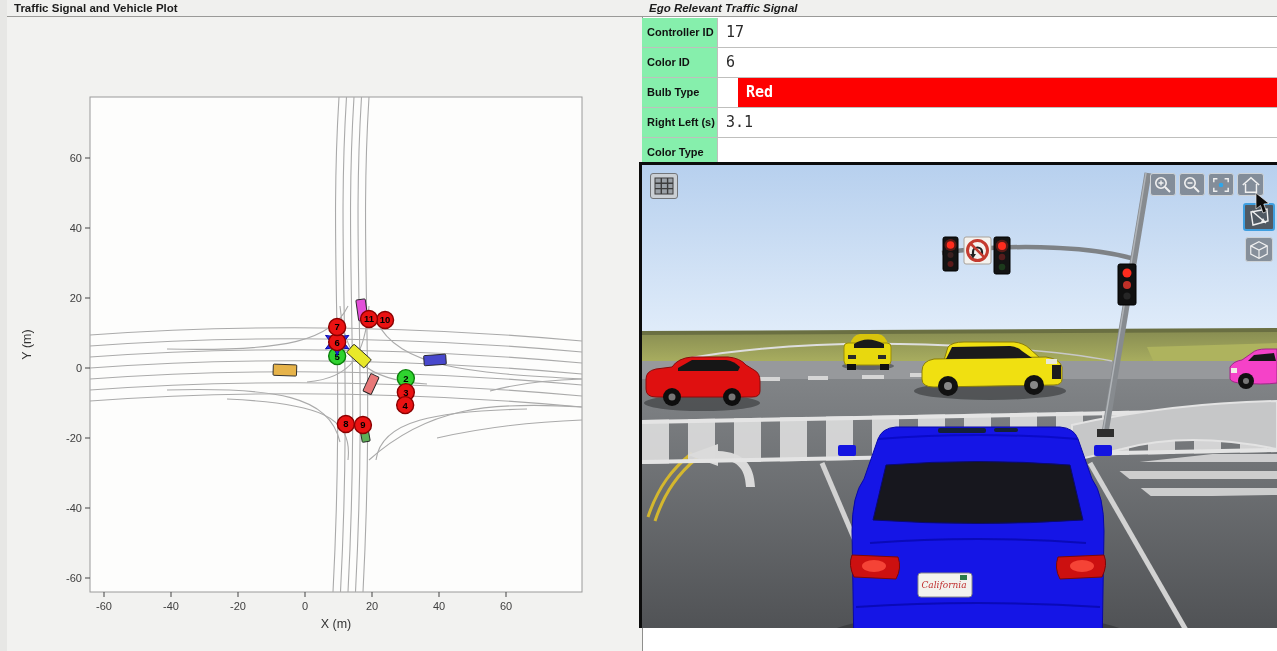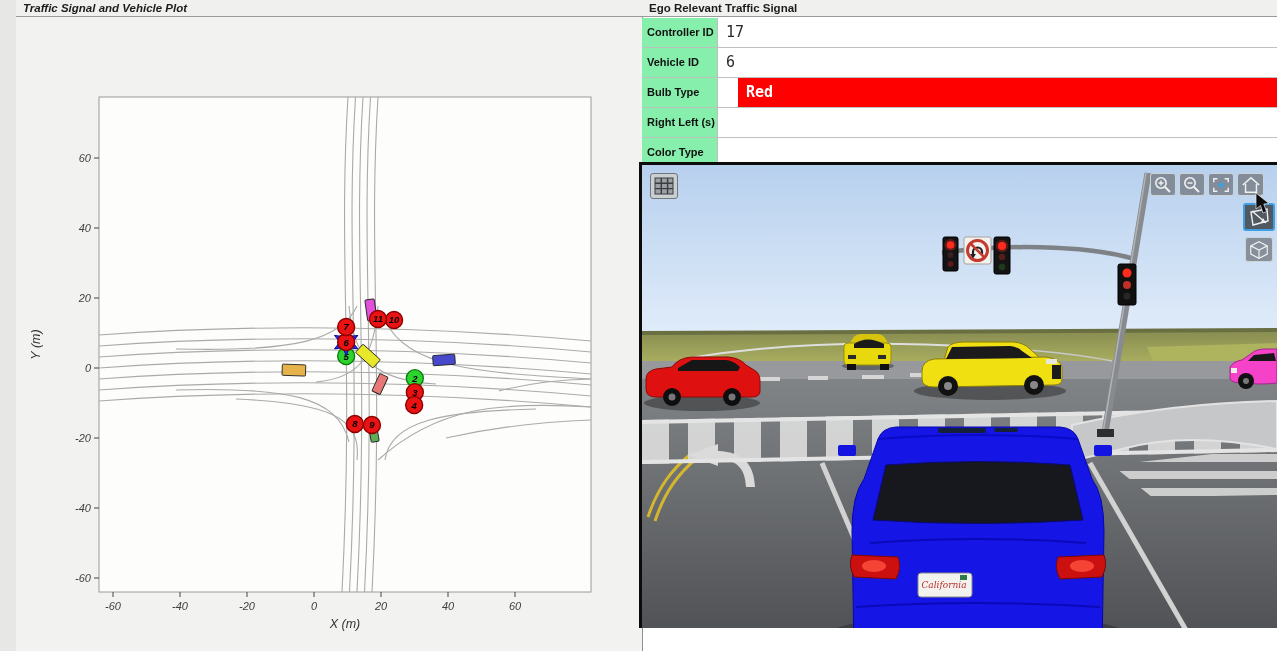--- a/index.html
+++ b/index.html
@@ -2,28 +2,28 @@
 <html><head>
 <meta charset="utf-8">
 <style>
   html,body{margin:0;padding:0;background:#cfcfcd;}
   #app{position:relative;width:1277px;height:651px;overflow:hidden;
        background:#e7e7e5;font-family:"Liberation Sans",sans-serif;}
   .titlebar{position:absolute;height:17px;background:#f0f0ee;border-bottom:1px solid #9a9a98;
        font-size:11.5px;font-weight:bold;color:#1c1c1c;line-height:17px;padding-left:7px;
        box-sizing:border-box;}
   
-  #left-panel{position:absolute;left:16px;top:0;width:637px;height:631px;background:#f2f2f0;
-       border-right:1px solid #c2c2c0;font-style:italic;}
+  #left-panel{position:absolute;left:7px;top:0;width:637px;height:631px;background:#f2f2f0;
+       border-right:1px solid #c2c2c0;}
   #left-title{left:0;top:0;width:637px;}
   #figure{position:absolute;left:0;top:18px;width:637px;height:633px;background:#f2f2f0;}
   
   #right-panel{position:absolute;left:642px;top:0;width:635px;height:651px;background:#ffffff;
        border-left:1px solid #8f8f8d;}
-  #right-title{left:642px;top:0;width:635px;}
+  #right-title{left:642px;top:0;width:635px;font-style:italic;}
   #signal-table{position:absolute;left:642px;top:18px;width:635px;}
   .trow{display:flex;height:29px;border-bottom:1px solid #bfbfbd;background:#fff;}
   .tlabel{width:76px;border-right:1px solid #bfbfbd;font-size:11px;font-weight:bold;color:#111;
        line-height:28px;padding-left:5px;box-sizing:border-box;background:#86efac;}
   .tvalue{flex:1;font-family:"DejaVu Sans Mono",monospace;font-size:15px;color:#2a2a2a;
        line-height:28px;padding-left:8px;white-space:pre;}
   
   #viewport{position:absolute;left:639px;top:162px;width:638px;height:466px;
        border-left:3px solid #0c0c0c;border-top:3px solid #0c0c0c;box-sizing:border-box;
        background:#b9d2ef;overflow:hidden;}
@@ -141,29 +141,30 @@
 
   <div id="right-panel"></div>
   <div id="right-title" class="titlebar">Ego Relevant Traffic Signal</div>
 
   <div id="signal-table">
     <div class="trow">
       <div class="tlabel">Controller ID</div>
       <div class="tvalue">17</div>
     </div>
     <div class="trow">
-      <div class="tlabel">Vehicle ID</div>
+      <div class="tlabel">Color ID</div>
       <div class="tvalue">6</div>
     </div>
     <div class="trow">
       <div class="tlabel">Bulb Type</div>
       <div class="tvalue" style="background: rgb(254, 0, 0); color: rgb(255, 255, 255); font-weight: bold; margin-left: 20px;">Red</div>
     </div>
     <div class="trow">
       <div class="tlabel">Right Left (s)</div>
+      <div class="tvalue">3.1</div>
     </div>
     <div class="trow">
       <div class="tlabel">Color Type</div>
     </div>
   </div>
 
   <div id="viewport">
     <svg id="scene" width="635" height="486" viewBox="0 0 635 486">
       <defs>
         <linearGradient id="skyg" x1="0" y1="0" x2="0" y2="1">

